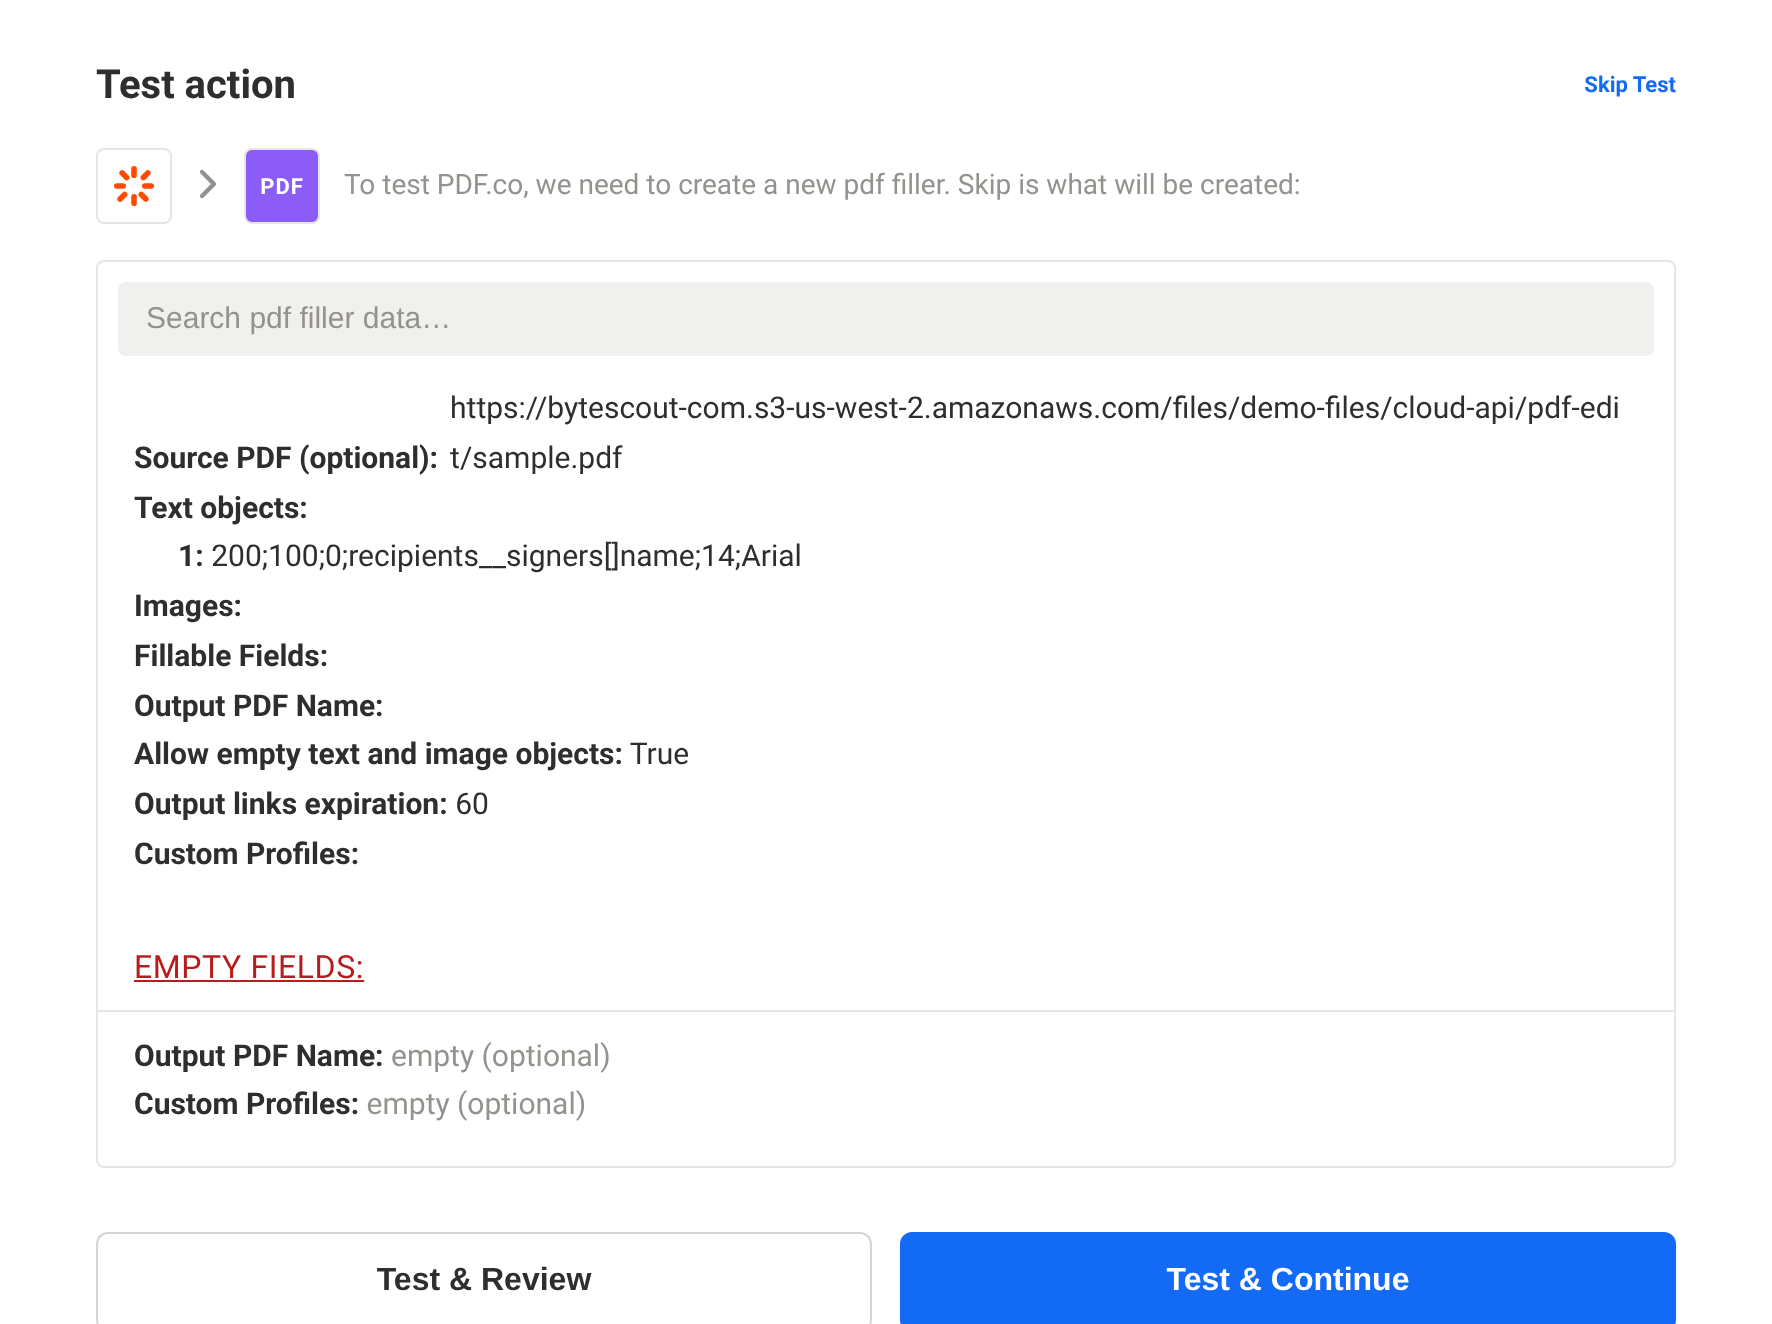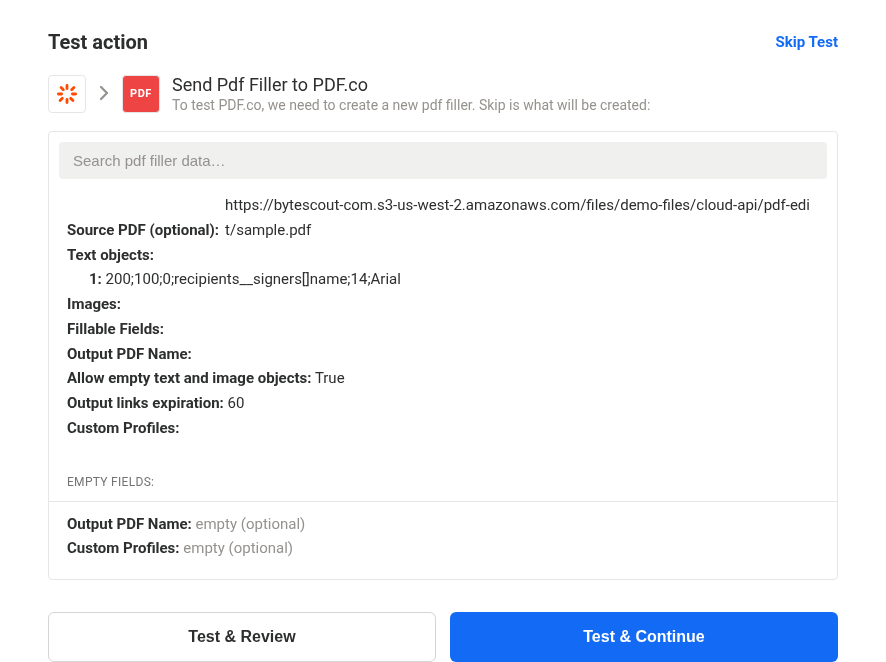--- a/index.html
+++ b/index.html
@@ -18,21 +18,21 @@
       gap: 33px;
     }
     .page-title {
       font-size: 20px;
       font-weight: 700;
       color: #2d2e2e;
     }
     .skip-link {
       color: #136bf5;
       font-weight: 700;
-      font-size: 15px;
+      font-size: 11px;
       cursor: pointer;
     }
     .app-row {
       display: flex;
       align-items: center;
       gap: 12px;
       margin-bottom: 18px;
     }
     .icon-box {
       width: 38px;
@@ -42,21 +42,21 @@
       display: flex;
       align-items: center;
       justify-content: center;
       background: #fff;
     }
     .pdf-icon {
       width: 38px;
       height: 38px;
       border: 1px solid #e6e6e6;
       border-radius: 4px;
-      background: #ef4444;
+      background: #8b5cf6;
       display: flex;
       align-items: center;
       justify-content: center;
       color: #fff;
       font-weight: 700;
       font-size: 11px;
       letter-spacing: 0.5px;
     }
     .chevron {
       color: #95928e;
@@ -111,24 +111,25 @@
       font-weight: 400;
     }
     .indent-row {
       padding-left: 22px;
     }
     .divider {
       border-top: 1px solid #e6e6e6;
     }
     .empty-fields-header {
       padding: 16px 18px 0 18px;
-      font-size: 12px;
-      font-weight: 400;
-      color: #737373;
+      font-size: 16px;
+      font-weight: 400;
+      color: #b91c1c;
       letter-spacing: 0.3px;
+      text-decoration: underline;
     }
     .empty-list {
       padding: 10px 18px 18px 18px;
       font-size: 15px;
       line-height: 1.65;
     }
     .empty-val {
       color: #95928e;
     }
     .button-row {
@@ -193,21 +194,20 @@
   </div>
   <div class="chevron">
     <svg width="12" height="16" viewBox="0 0 12 16">
         <path d="M3 2 L9 8 L3 14" stroke="#95928e" stroke-width="2.2" fill="none" stroke-linecap="round" stroke-linejoin="round"></path>
       </svg>
   </div>
   <div class="pdf-icon">
     <span>PDF</span>
   </div>
   <div class="app-text">
-    <div class="app-title">Send Pdf Filler to PDF.co</div>
     <div class="app-sub">To test PDF.co, we need to create a new pdf filler. Skip is what will be created:</div>
   </div>
 </div>
 
 <div class="panel">
   <div class="panel-top">
     <input class="search-input" type="text" placeholder="Search pdf filler data…" style="">
   </div>
 
   <div class="fields">

